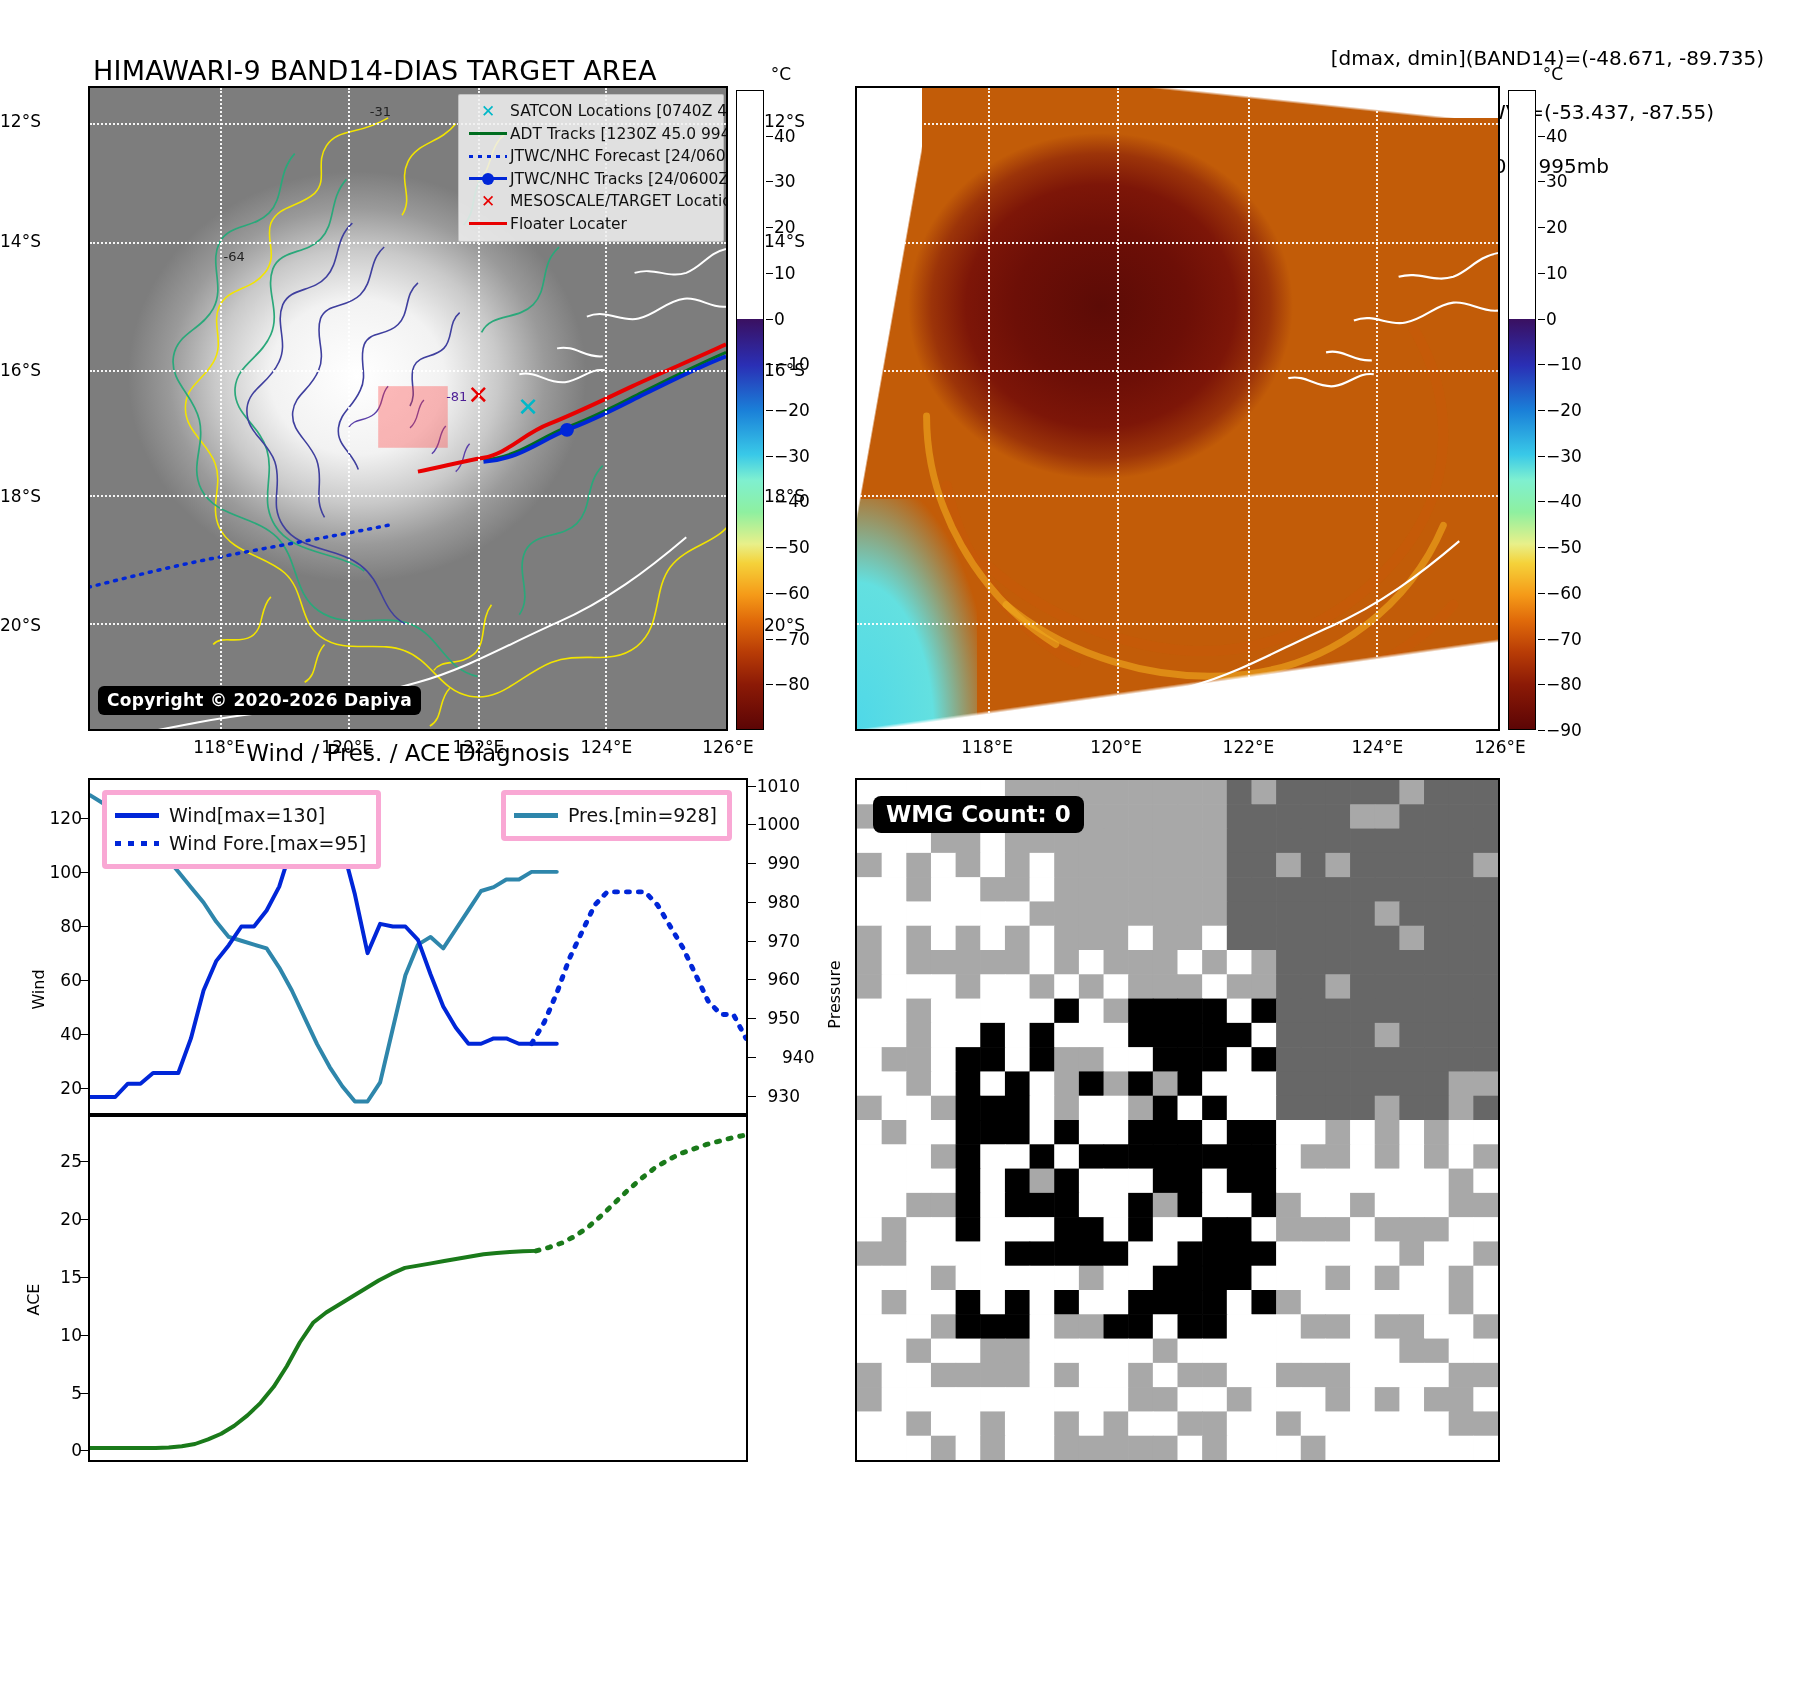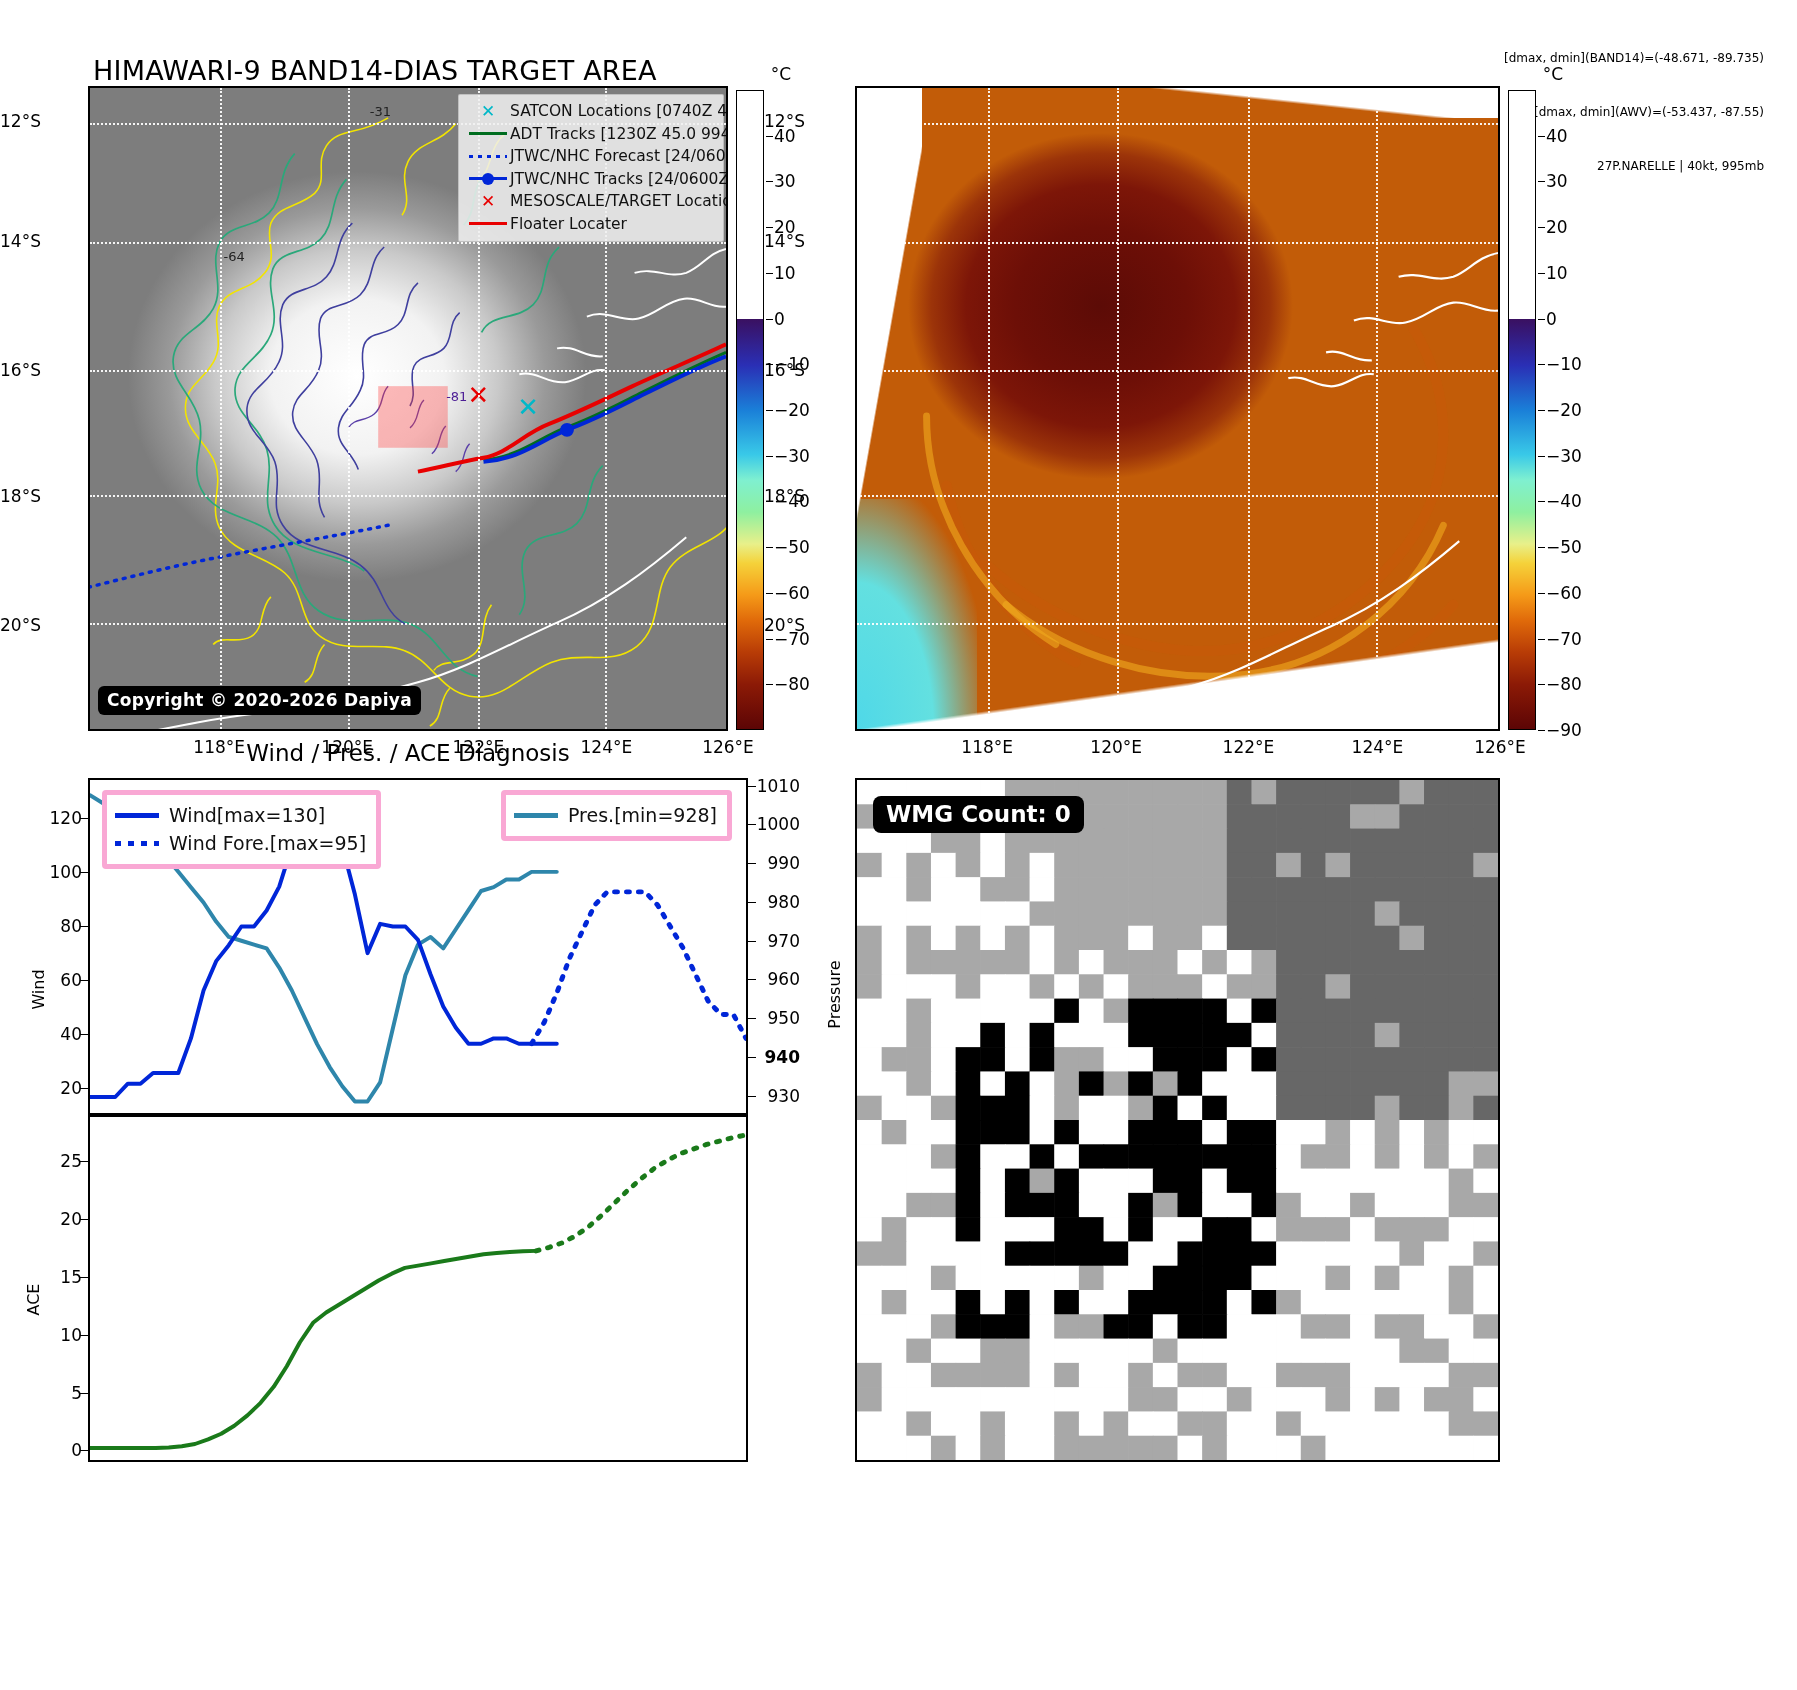--- a/index.html
+++ b/index.html
@@ -13,22 +13,22 @@
   .page { position: relative; width: 1794px; height: 1690px; }
 
   
   .title-left {
     position: absolute; left: 93px; top: 20px;
     font-size: 27px; line-height: 34px; color: #000;
     white-space: pre-line; letter-spacing: .2px;
   }
   .title-right {
     position: absolute; right: 30px; top: 18px;
-    font-size: 12px; line-height: 27px; color: #000;
-    text-align: right; white-space: pre-line;
+    font-size: 20px; line-height: 27px; color: #000;
+    white-space: pre-line;
   }
 
   
   .panel { position: absolute; border: 2px solid #000; background: #fff; overflow: hidden; }
 
   
   #ir-map { left: 88px; top: 86px; width: 640px; height: 645px; }
   .ir-bg {
     position: absolute; inset: 0;
     background:
@@ -441,21 +441,21 @@
       <div class="ytick" style="top: 926.28px; left: 36px; width: 46px; text-align: right;">80</div>
       <div class="tickmark" style="top: 926.28px; left: 80px;"></div>
       <div class="ytick" style="top: 872.36px; left: 36px; width: 46px; text-align: right;">100</div>
       <div class="tickmark" style="top: 872.36px; left: 80px;"></div>
       <div class="ytick" style="top: 818.44px; left: 36px; width: 46px; text-align: right;">120</div>
       <div class="tickmark" style="top: 818.44px; left: 80px;"></div>
     </div>
   <div id="wind-y2ticks">
       <div class="ytick" style="top: 1095.63px; left: 754px; width: 46px; text-align: right;">930</div>
       <div class="tickmark" style="top: 1095.63px; left: 748px;"></div>
-      <div class="ytick" style="top: 1056.9px; left: 754px; width: 46px; text-align: right; font-weight: bold;">940</div>
+      <div class="ytick" style="top: 1056.9px; left: 782px; width: 46px; text-align: left;">940</div>
       <div class="tickmark" style="top: 1056.9px; left: 748px;"></div>
       <div class="ytick" style="top: 1018.16px; left: 754px; width: 46px; text-align: right;">950</div>
       <div class="tickmark" style="top: 1018.16px; left: 748px;"></div>
       <div class="ytick" style="top: 979.425px; left: 754px; width: 46px; text-align: right;">960</div>
       <div class="tickmark" style="top: 979.425px; left: 748px;"></div>
       <div class="ytick" style="top: 940.69px; left: 754px; width: 46px; text-align: right;">970</div>
       <div class="tickmark" style="top: 940.69px; left: 748px;"></div>
       <div class="ytick" style="top: 901.954px; left: 754px; width: 46px; text-align: right;">980</div>
       <div class="tickmark" style="top: 901.954px; left: 748px;"></div>
       <div class="ytick" style="top: 863.218px; left: 754px; width: 46px; text-align: right;">990</div>

